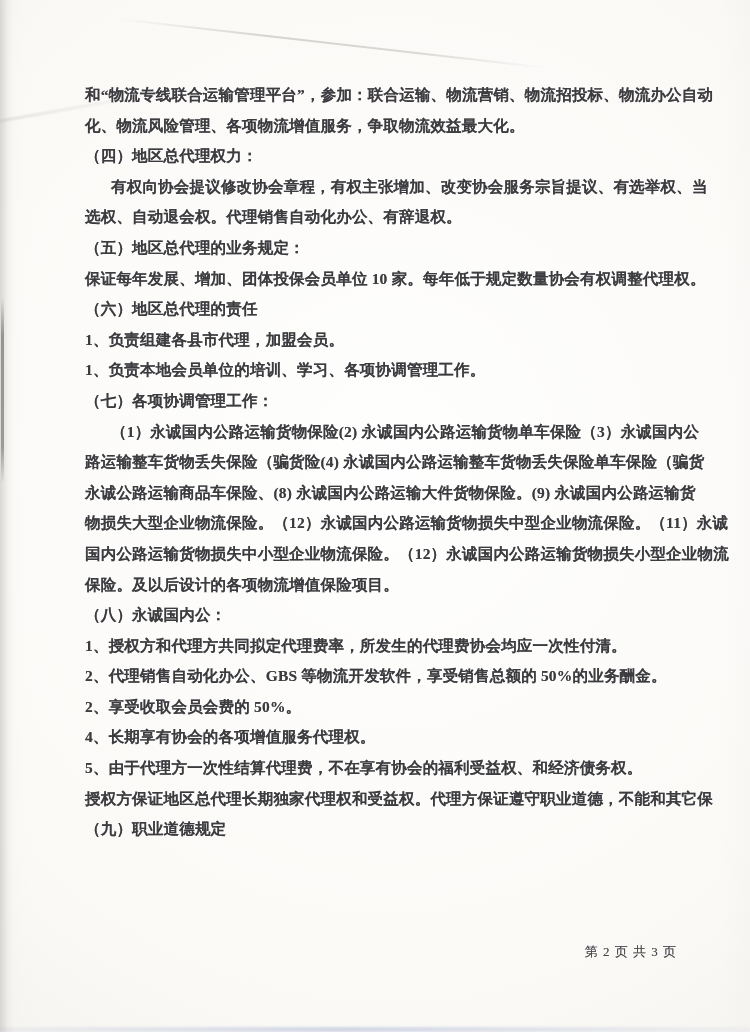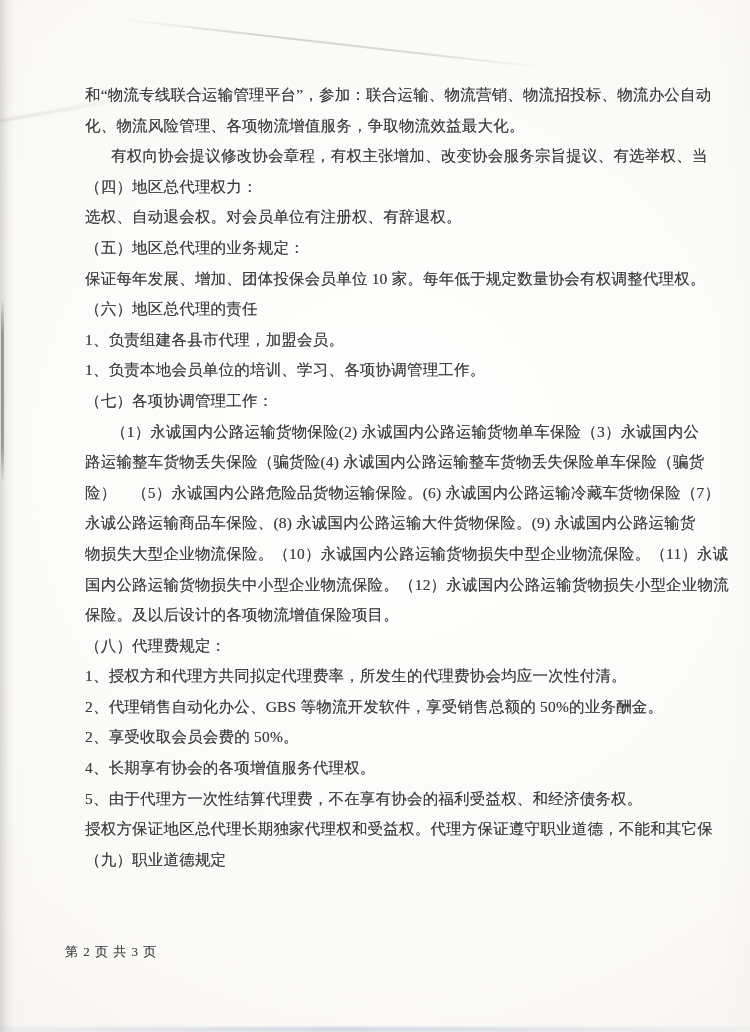--- a/index.html
+++ b/index.html
@@ -58,69 +58,69 @@
     filter: blur(1px);
   }
   .content {
     position: absolute;
     left: 85px; top: 80px;
     width: 612px;
     color: #3c3c40;
     font-size: 15.5px;
     letter-spacing: 0.2px;
     text-shadow: 0 0 0.6px rgba(58,58,64,0.6);
+    font-weight: bold;
   }
   .line {
     height: 30.6px;
     line-height: 30.6px;
     white-space: nowrap;
   }
   .line.indent { padding-left: 26px; }
   .footer {
     position: absolute;
     left: 85px; top: 943px;
     width: 612px;
-    text-align: left;
+    text-align: right;
     transform: translateX(-20px);
     color: #46464c;
     font-size: 13px;
     letter-spacing: 1px;
     text-shadow: 0 0 0.5px rgba(70,70,78,0.5);
   }
 </style>
 </head>
 <body>
 
 <div class="page">
   <div class="edge-left-shade"></div>
   <div class="crease-top"></div>
   <div class="crease-top2"></div>
   <div class="edge-line"></div>
   <div class="edge-bottom"></div>
 
   <div class="content" style="color: rgb(60, 60, 64);">
       <div class="line">和“物流专线联合运输管理平台”，参加：联合运输、物流营销、物流招投标、物流办公自动</div>
       <div class="line">化、物流风险管理、各项物流增值服务，争取物流效益最大化。</div>
+      <div class="line">（四）地区总代理权力：</div>
       <div class="line indent">有权向协会提议修改协会章程，有权主张增加、改变协会服务宗旨提议、有选举权、当</div>
-      <div class="line">（四）地区总代理权力：</div>
-      <div class="line">选权、自动退会权。对会员单位有注册权、有辞退权。</div>
+      <div class="line">选权、自动退会权。代理销售自动化办公、有辞退权。</div>
       <div class="line">（五）地区总代理的业务规定：</div>
       <div class="line">保证每年发展、增加、团体投保会员单位 10 家。每年低于规定数量协会有权调整代理权。</div>
       <div class="line">（六）地区总代理的责任</div>
       <div class="line">1、负责组建各县市代理，加盟会员。</div>
       <div class="line">1、负责本地会员单位的培训、学习、各项协调管理工作。</div>
       <div class="line">（七）各项协调管理工作：</div>
       <div class="line indent">（1）永诚国内公路运输货物保险(2) 永诚国内公路运输货物单车保险（3）永诚国内公</div>
       <div class="line">路运输整车货物丢失保险（骗货险(4) 永诚国内公路运输整车货物丢失保险单车保险（骗货</div>
-      <div class="line">险）　（5）永诚国内公路危险品货物运输保险。(6) 永诚国内公路运输冷藏车货物保险（7）</div>
       <div class="line">永诚公路运输商品车保险、(8) 永诚国内公路运输大件货物保险。(9) 永诚国内公路运输货</div>
-      <div class="line">物损失大型企业物流保险。（10）永诚国内公路运输货物损失中型企业物流保险。（11）永诚</div>
+      <div class="line">物损失大型企业物流保险。（12）永诚国内公路运输货物损失中型企业物流保险。（11）永诚</div>
       <div class="line">国内公路运输货物损失中小型企业物流保险。（12）永诚国内公路运输货物损失小型企业物流</div>
       <div class="line">保险。及以后设计的各项物流增值保险项目。</div>
-      <div class="line">（八）代理费规定：</div>
+      <div class="line">（八）永诚国内公：</div>
       <div class="line">1、授权方和代理方共同拟定代理费率，所发生的代理费协会均应一次性付清。</div>
       <div class="line">2、代理销售自动化办公、GBS 等物流开发软件，享受销售总额的 50%的业务酬金。</div>
       <div class="line">2、享受收取会员会费的 50%。</div>
       <div class="line">4、长期享有协会的各项增值服务代理权。</div>
       <div class="line">5、由于代理方一次性结算代理费，不在享有协会的福利受益权、和经济债务权。</div>
       <div class="line">授权方保证地区总代理长期独家代理权和受益权。代理方保证遵守职业道德，不能和其它保</div>
       <div class="line">（九）职业道德规定</div>
     </div>
 
   <div class="footer">

